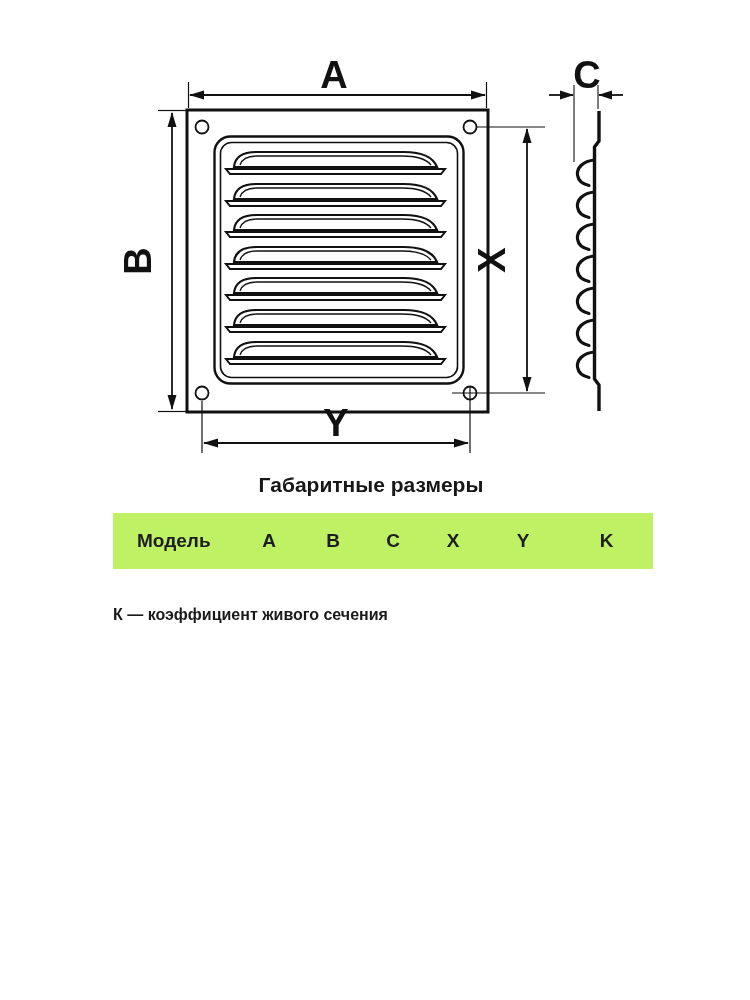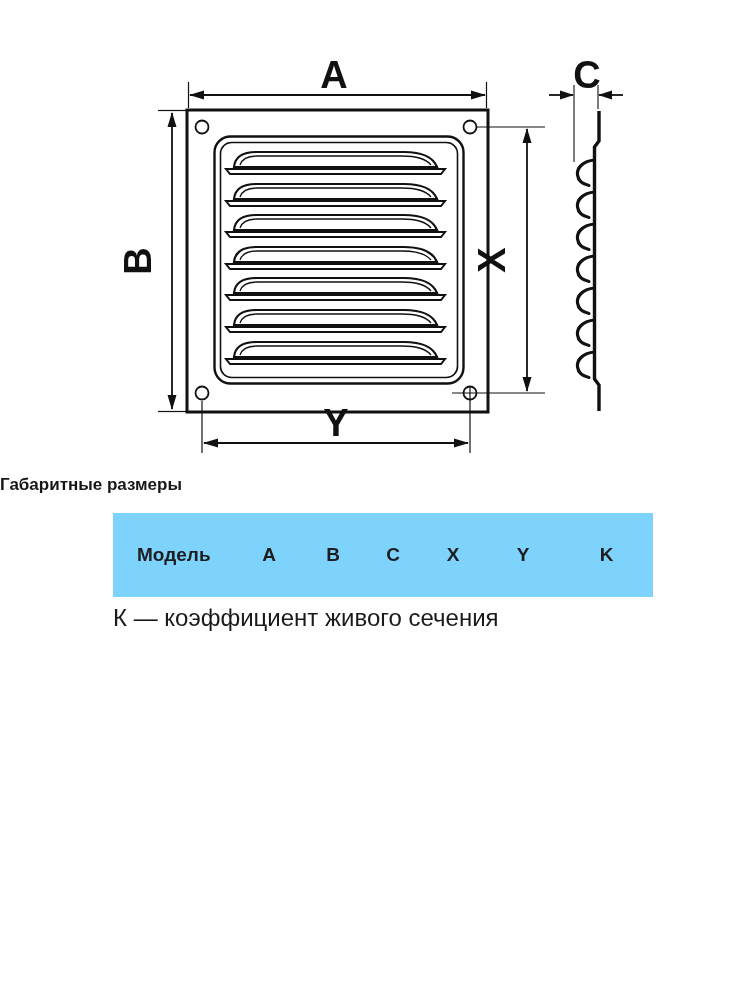--- a/index.html
+++ b/index.html
@@ -19,24 +19,26 @@
   .dim-label {
     font-family: "Liberation Sans", sans-serif;
     font-weight: 700;
     font-size: 38px;
     fill: #111111;
   }
 
   .title {
     width: 708px;
     margin-top: 16px;
-    font-size: 17px;
+    text-align: center;
+    font-size: 21px;
     line-height: 22px;
     font-weight: 700;
     color: #171717;
+    margin-left: 17px;
   }
 
   table.specs {
     margin: 17px 0 0 113px;
     border-collapse: collapse;
     table-layout: fixed;
     width: 540px;
     font-size: 19px;
     font-weight: 600;
     color: #1d1d1f;
@@ -44,29 +46,29 @@
   table.specs th, table.specs td {
     padding: 0;
     text-align: center;
     vertical-align: middle;
     border: none;
   }
   table.specs th:first-child, table.specs td:first-child {
     text-align: left;
     padding-left: 24px;
   }
-  tr.head-row { height: 84px; background: #7dd3fc; margin-left: 44px; }
+  tr.head-row { height: 56px; background: #bef264; margin-left: 44px; }
   tr.data-row { height: 57px; background: #ffffff; }
   tr.data-row.alt { background: #cdd4e9; }
 
   .footnote {
-    margin: 10px 0 0 113px;
-    font-size: 24px;
+    margin: 35px 0 0 113px;
+    font-size: 16px;
     line-height: 22px;
-    font-weight: 400;
+    font-weight: 700;
     color: #1a1a1a;
   }
 </style>
 </head>
 <body>
 
 <div class="page">
 
   <svg class="diagram" viewBox="0 0 750 458">
 

